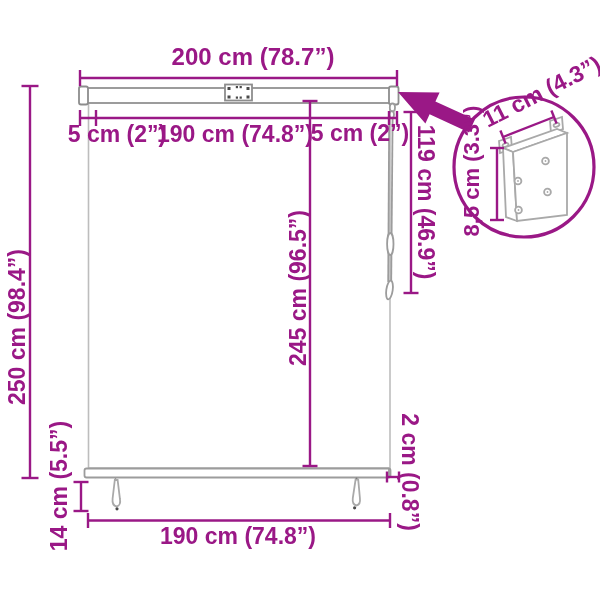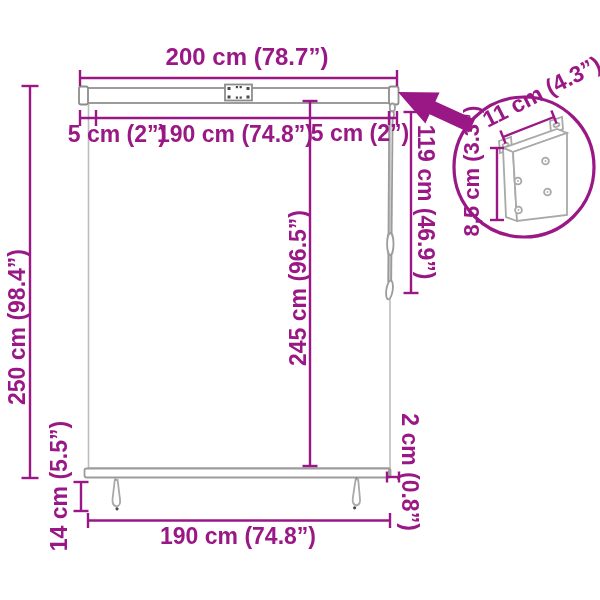--- a/index.html
+++ b/index.html
@@ -162,21 +162,21 @@
         </g>
         <g>
           <line x1="497" y1="148" x2="497" y2="220"></line>
           <line x1="490" y1="148" x2="504" y2="148"></line>
           <line x1="490" y1="220" x2="504" y2="220"></line>
         </g>
       </g>
     </g>
   </svg>
 
-  <div class="dim-label big" style="left:247px;top:57px;">200 cm (78.7”)</div>
+  <div class="dim-label big" style="left:253px;top:57px;">200 cm (78.7”)</div>
 
   <div class="dim-label" style="left:117px;top:134px;">5 cm (2”)</div>
 
   <div class="dim-label" style="left:235px;top:134px;">190 cm (74.8”)</div>
 
   <div class="dim-label" style="left:360px;top:133px;">5 cm (2”)</div>
 
   <div class="dim-label ccw" style="left:17px;top:327px;">250 cm (98.4”)</div>
 
   <div class="dim-label ccw" style="left:298px;top:288px;">245 cm (96.5”)</div>

